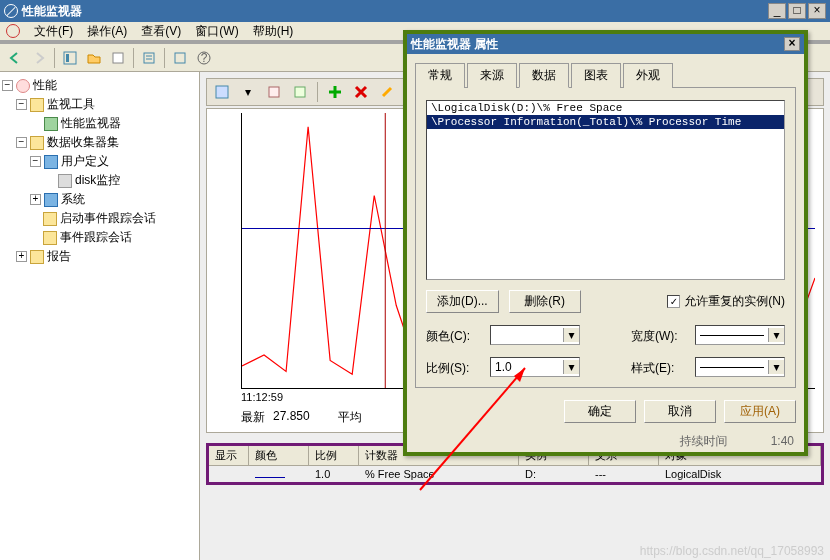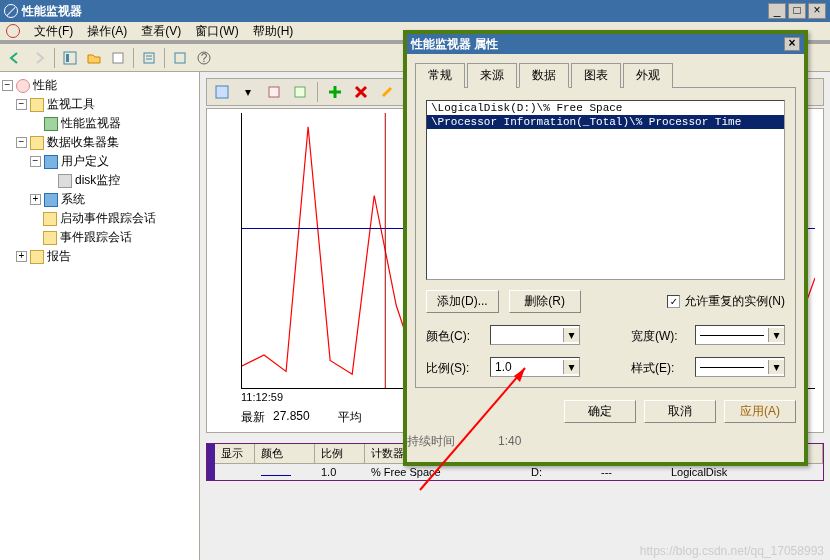--- a/index.html
+++ b/index.html
@@ -37,21 +37,21 @@
 .topctrl { background: #e8e4d8; height: 28px; display: flex; align-items: center; padding: 0 4px; gap: 4px; border: 1px solid #aca899; }
 .chart-wrap { background: #fff; border: 1px solid #aca899; margin-top: 2px; padding: 4px 8px 4px 4px; }
 .chart { position: relative; height: 290px; }
 .yaxis { position: absolute; left: 0; top: 0; bottom: 14px; width: 28px; display: flex; flex-direction: column; justify-content: space-between; text-align: right; font-size: 11px; }
 .plot { position: absolute; left: 30px; right: 0; top: 0; bottom: 14px; border-left: 1px solid #000; border-bottom: 1px solid #000; }
 .xlabel { position: absolute; bottom: 0; left: 30px; font-size: 11px; }
 .statrow { display: flex; gap: 8px; padding: 6px 0 2px 30px; font-size: 11px; }
 .statrow .lab { }
 .statrow .val { margin-right: 20px; }
 
-.legend-wrap { margin-top: 10px; border: 1px solid #701a75; background: #4c1d95; padding-left: 8px; }
+.legend-wrap { margin-top: 10px; border: 3px solid #701a75; background: #4c1d95; }
 .legend-head { display: flex; background: #ece9d8; border-bottom: 1px solid #aca899; }
 .legend-head div { padding: 2px 6px; border-right: 1px solid #aca899; font-size: 11px; }
 .legend-row { display: flex; background: #eee; }
 .legend-row div { padding: 2px 6px; font-size: 11px; }
 
 
 .dialog { position: absolute; left: 390px; top: 30px; width: 405px; background: #ece9d8; border: 4px solid #4d7c0f; box-shadow: 2px 2px 4px rgba(0,0,0,.3); margin-left: 13px; }
 .dialog .dtitle { background: #3a6ea5; color: #fff; height: 20px; display: flex; align-items: center; padding: 0 4px; font-weight: bold; }
 .dialog .dclose { width: 16px; height: 14px; background: #d4d0c8; border: 1px solid #888; text-align: center; line-height: 10px; color: #000; cursor: pointer; margin-left: auto; }
 .tabs { display: flex; padding: 8px 8px 0 8px; }
@@ -66,21 +66,21 @@
 .checkbox { display: flex; align-items: center; gap: 4px; }
 .checkbox .box { width: 13px; height: 13px; background: #fff; border: 1px inset #999; text-align: center; line-height: 11px; font-size: 10px; }
 .proprow { display: flex; align-items: flex-end; margin-top: 12px; gap: 8px; }
 .proprow .lbl { width: 56px; }
 .combo { display: flex; background: #fff; border: 1px inset #999; height: 20px; width: 90px; align-items: center; }
 .combo .cval { flex: 1; padding: 0 4px; }
 .combo .carrow { width: 16px; background: #ece9d8; border-left: 1px solid #999; text-align: center; cursor: pointer; }
 .combo .swatch { flex: 1; margin: 2px; }
 .combo .linestyle { flex: 1; border-top: 1px solid #000; margin: 0 4px; align-self: center; }
 .dlgbtns { display: flex; justify-content: flex-end; gap: 8px; padding: 4px 8px 10px 8px; }
-.persist { text-align: left; padding: 0 10px 12px 0; font-size: 11px; color: #666; }
+.persist { text-align: right; padding: 0 10px 2px 0; font-size: 11px; color: #666; }
 
 .arrow { position: absolute; z-index: 50; pointer-events: none; }
 
 .watermark { position: absolute; right: 6px; bottom: 2px; color: #ccc; font-size: 12px; }
 </style>
 </head>
 <body>
 
 <div class="titlebar">
   <span class="icon"></span>

